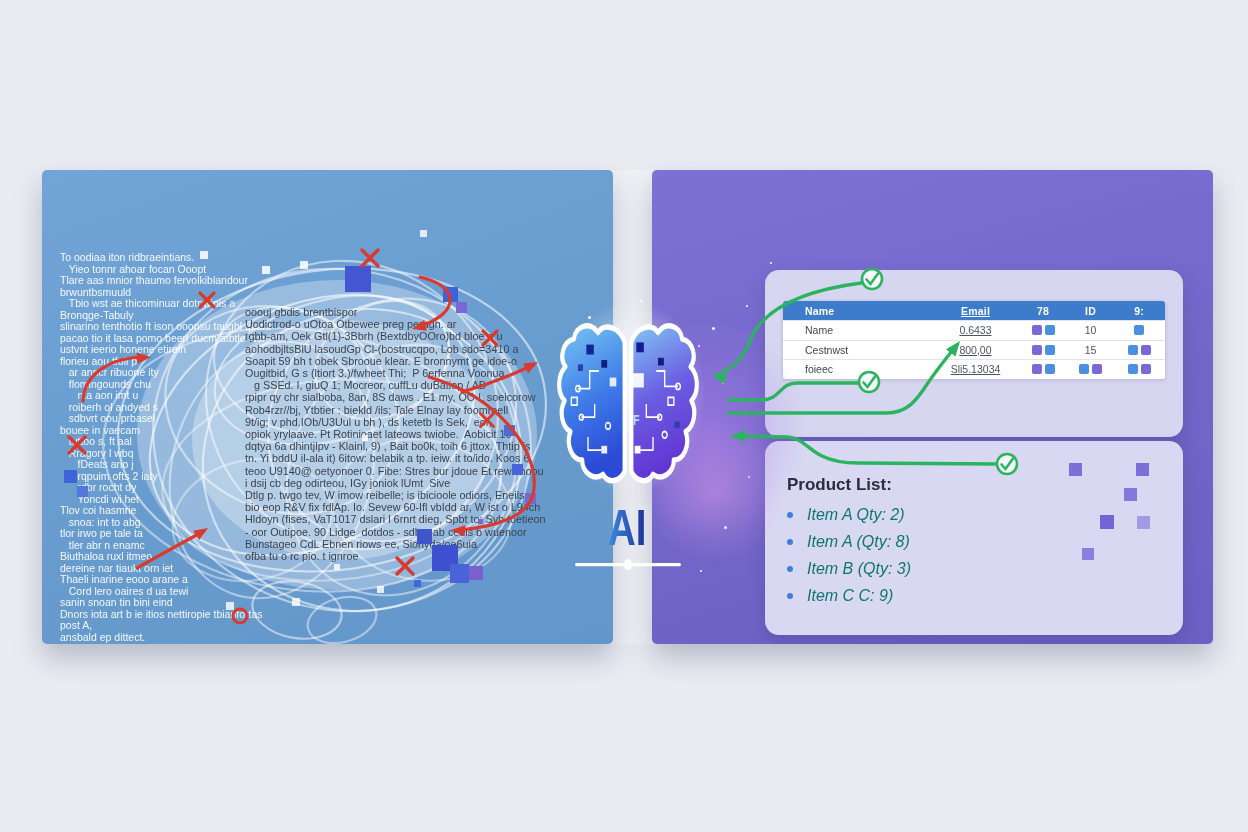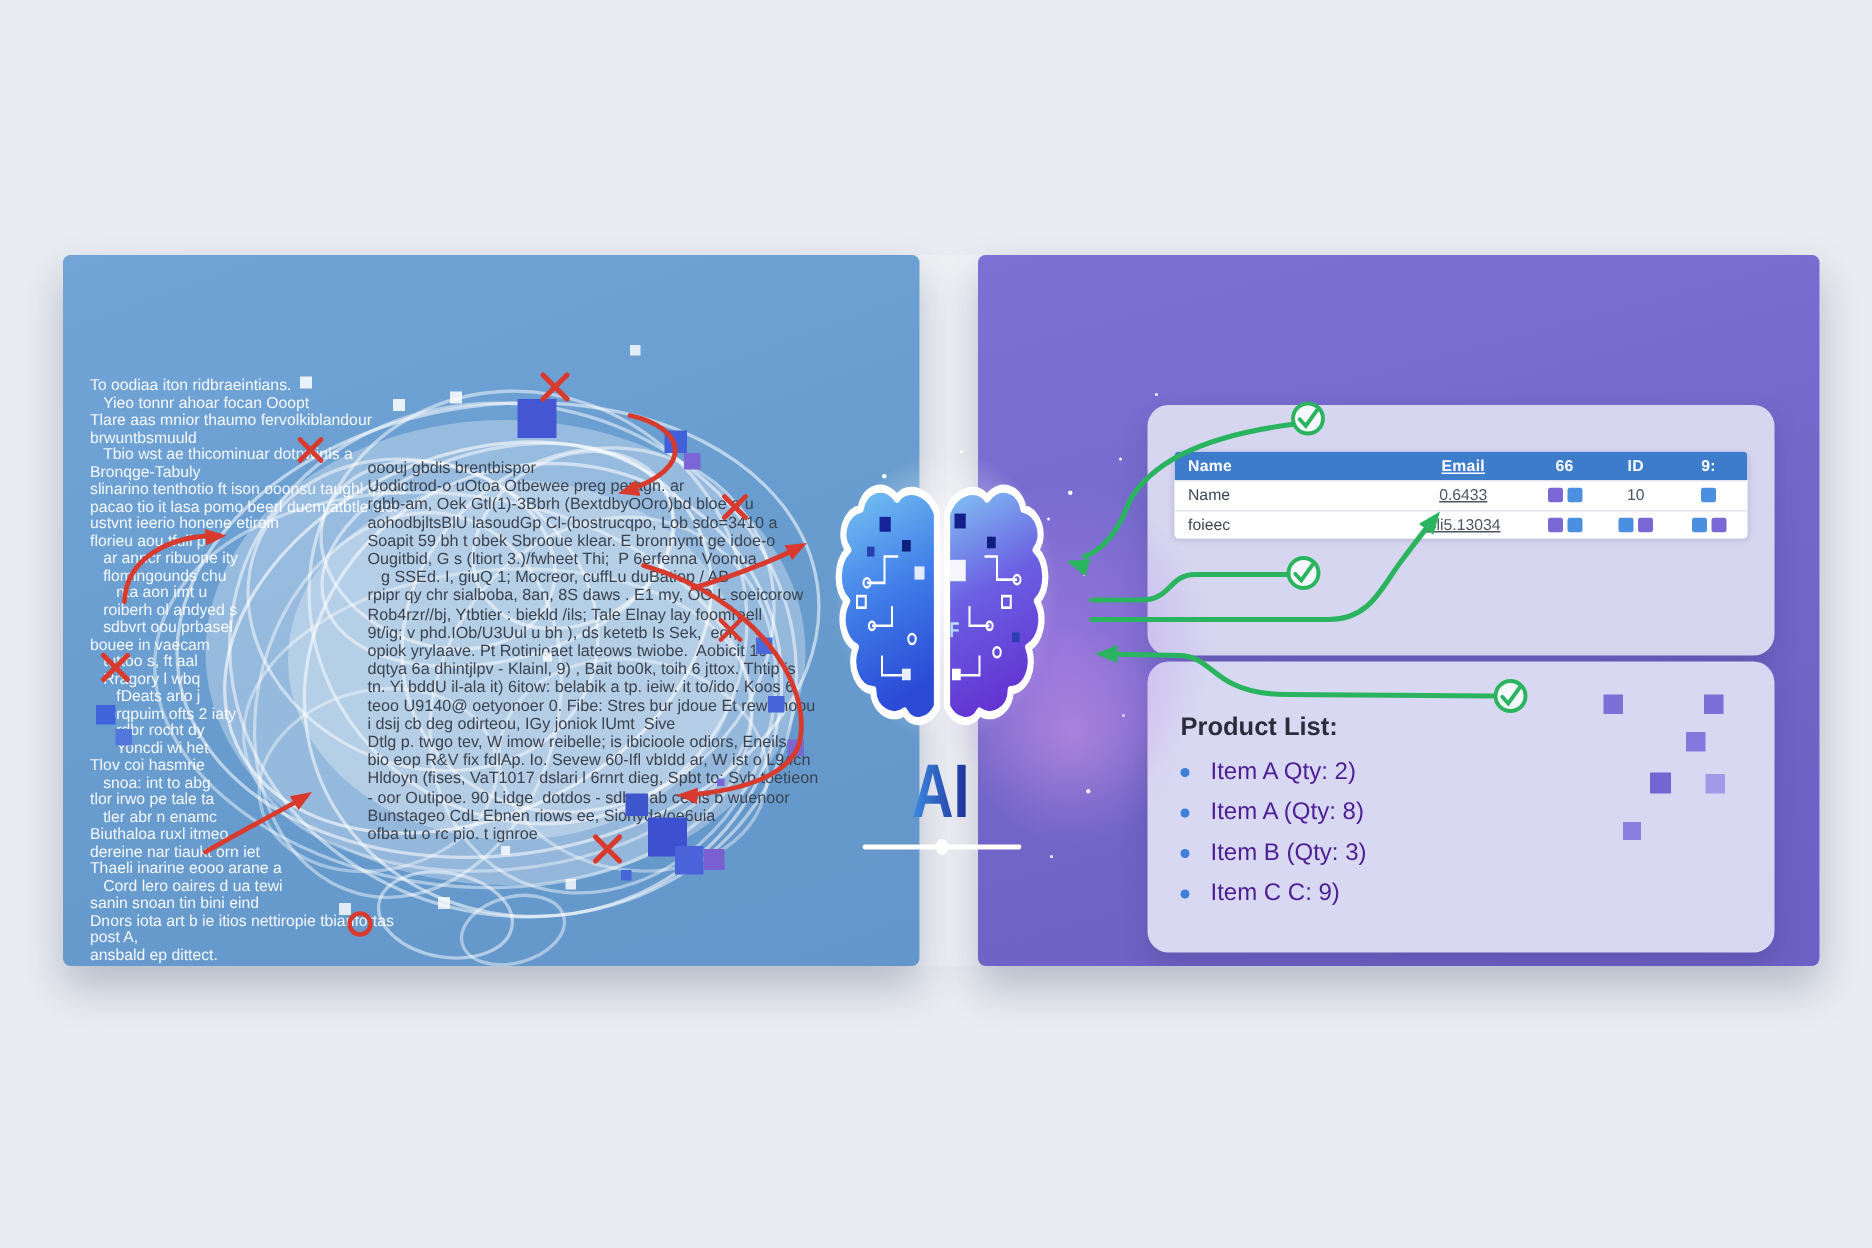--- a/index.html
+++ b/index.html
@@ -41,33 +41,33 @@
   .card{position:absolute;left:113px;width:418px;background:#d6d6f0;border-radius:14px;
         box-shadow:0 8px 18px rgba(40,40,90,.20);}
   .table-card{top:100px;height:167px;}
   .product-card{top:271px;height:194px;background:#d8d8f2;}
 
   .data-table{position:absolute;left:18px;top:31px;width:382px;background:#ffffff;border-radius:3px;
               overflow:hidden;box-shadow:0 1px 4px rgba(40,40,90,.18);}
   .t-row{display:flex;align-items:center;height:18.5px;border-top:1px solid #e2e3ee;background:#fff;}
   .t-row.header{height:19px;border-top:none;background:var(--header-blue,#3d7bcb);}
   .cell{display:flex;align-items:center;justify-content:center;gap:3px;font-size:10.5px;color:#4b5563;overflow:hidden;}
-  .cell.c0{width:150px;justify-content:flex-start;padding-left:9px;box-sizing:border-box;color:#3f4652;}
+  .cell.c0{width:150px;justify-content:flex-start;padding-left:22px;box-sizing:border-box;color:#3f4652;}
   .cell.c1{width:85px;text-decoration:underline;}
   .cell.c2{width:50px;}
   .cell.c3{width:45px;}
   .cell.c4{width:52px;}
   .t-row.header .cell{color:#ffffff;font-weight:bold;letter-spacing:.2px;}
   .sq{width:10px;height:10px;border-radius:2px;display:inline-block;}
   .sq.purple{background:var(--square-purple,#7a68d6);}
   .sq.blue{background:var(--square-blue,#4a8fe0);}
 
   .product-heading{position:absolute;left:22px;top:34px;font-size:17px;font-weight:bold;color:#2b2d3a;}
   .product-list{position:absolute;left:22px;top:60px;margin:0;padding:0;list-style:none;}
-  .product-item{display:flex;align-items:center;height:27px;font-size:16px;color:#4c1d95;}
+  .product-item{display:flex;align-items:center;height:27px;font-size:16px;color:#0f766e;font-style:italic;}
   .bullet{width:6px;height:6px;border-radius:50%;background:#3f7fd9;margin-right:14px;flex:none;}
 </style>
 </head>
 <body>
 
 <div id="canvas">
 
   <div class="gap-strip"></div>
 
   <section class="panel left">
@@ -152,34 +152,47 @@
   </section>
 
   <section class="panel right">
     <h1 class="panel-title">Structured Data</h1>
 
     <div class="card table-card">
       <div class="data-table">
           <div class="t-row header">
             <div class="cell c0">Name</div>
             <div class="cell c1">Email</div>
-            <div class="cell c2">66</div>
+            <div class="cell c2">78</div>
             <div class="cell c3">ID</div>
             <div class="cell c4">9:</div>
           </div>
           <div class="t-row">
             <div class="cell c0">Name</div>
             <div class="cell c1">0.6433</div>
             <div class="cell c2">
               <span class="sq purple"></span>
               <span class="sq blue"></span>
             </div>
             <div class="cell c3">10</div>
             <div class="cell c4">
               <span class="sq blue"></span>
+            </div>
+          </div>
+          <div class="t-row">
+            <div class="cell c0">Cestnwst</div>
+            <div class="cell c1">800,00</div>
+            <div class="cell c2">
+              <span class="sq purple"></span>
+              <span class="sq blue"></span>
+            </div>
+            <div class="cell c3">15</div>
+            <div class="cell c4">
+              <span class="sq blue"></span>
+              <span class="sq purple"></span>
             </div>
           </div>
           <div class="t-row">
             <div class="cell c0">foieec</div>
             <div class="cell c1">Sli5.13034</div>
             <div class="cell c2">
               <span class="sq purple"></span>
               <span class="sq blue"></span>
             </div>
             <div class="cell c3">

